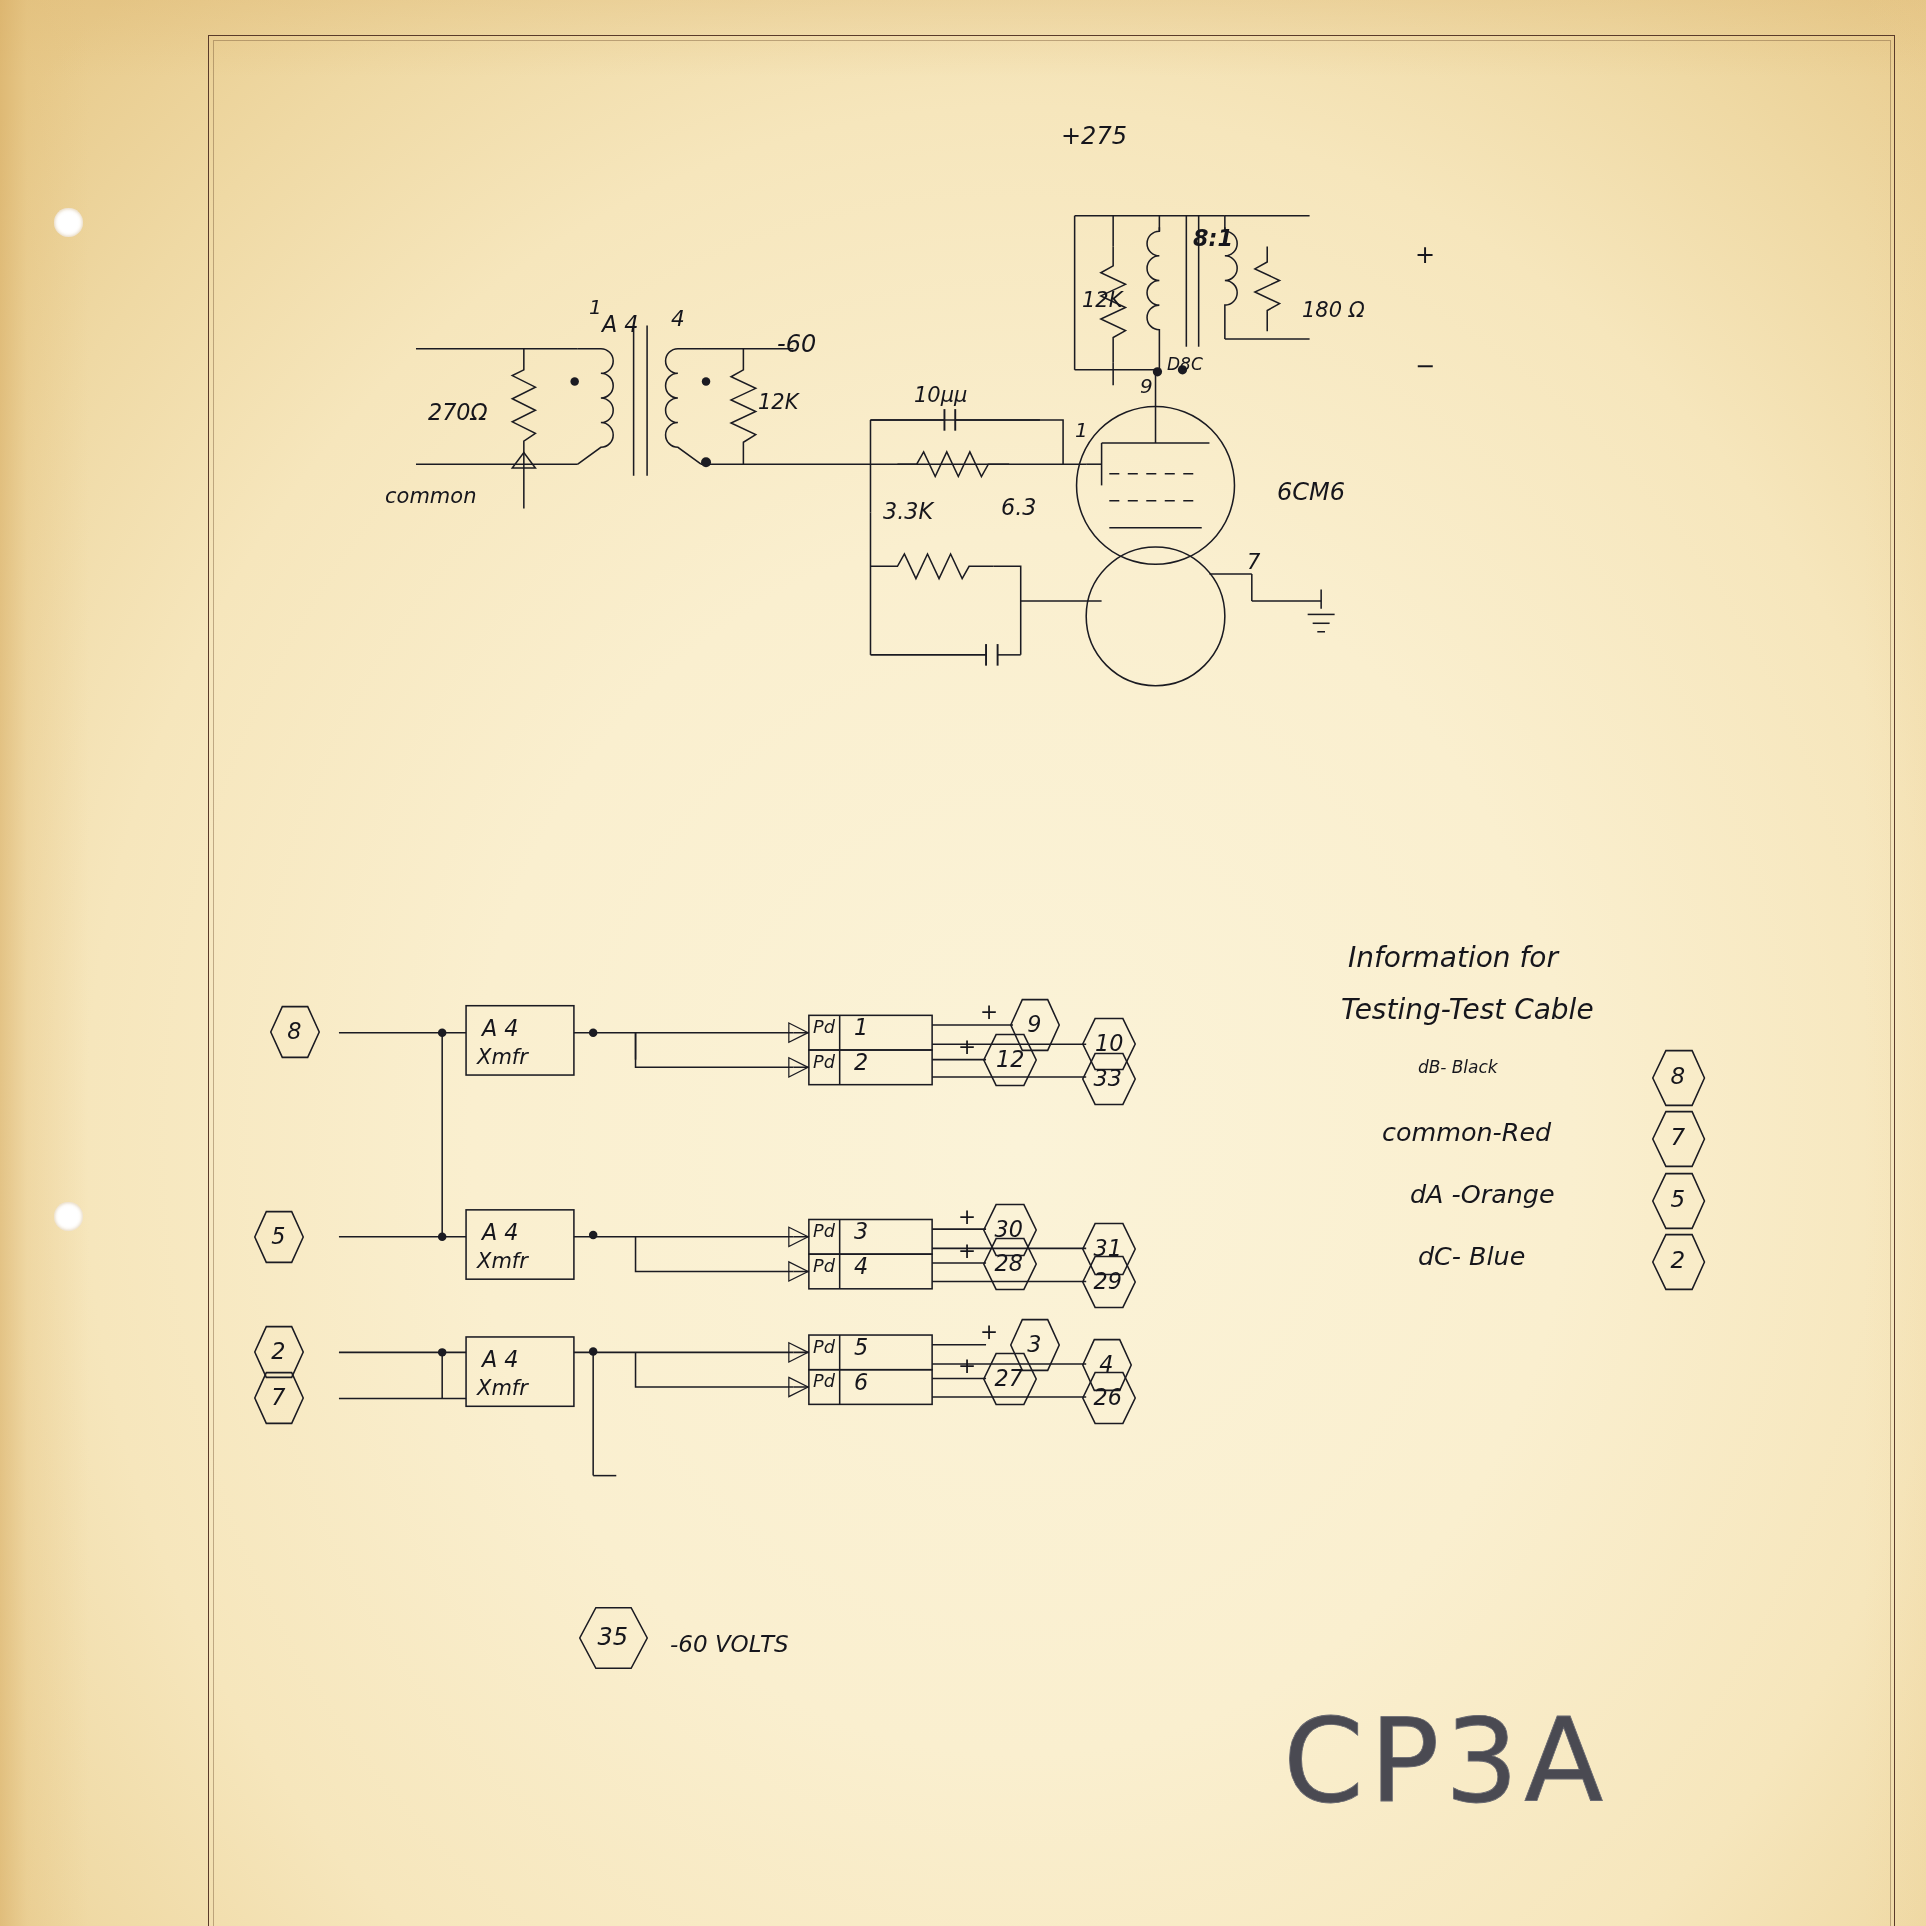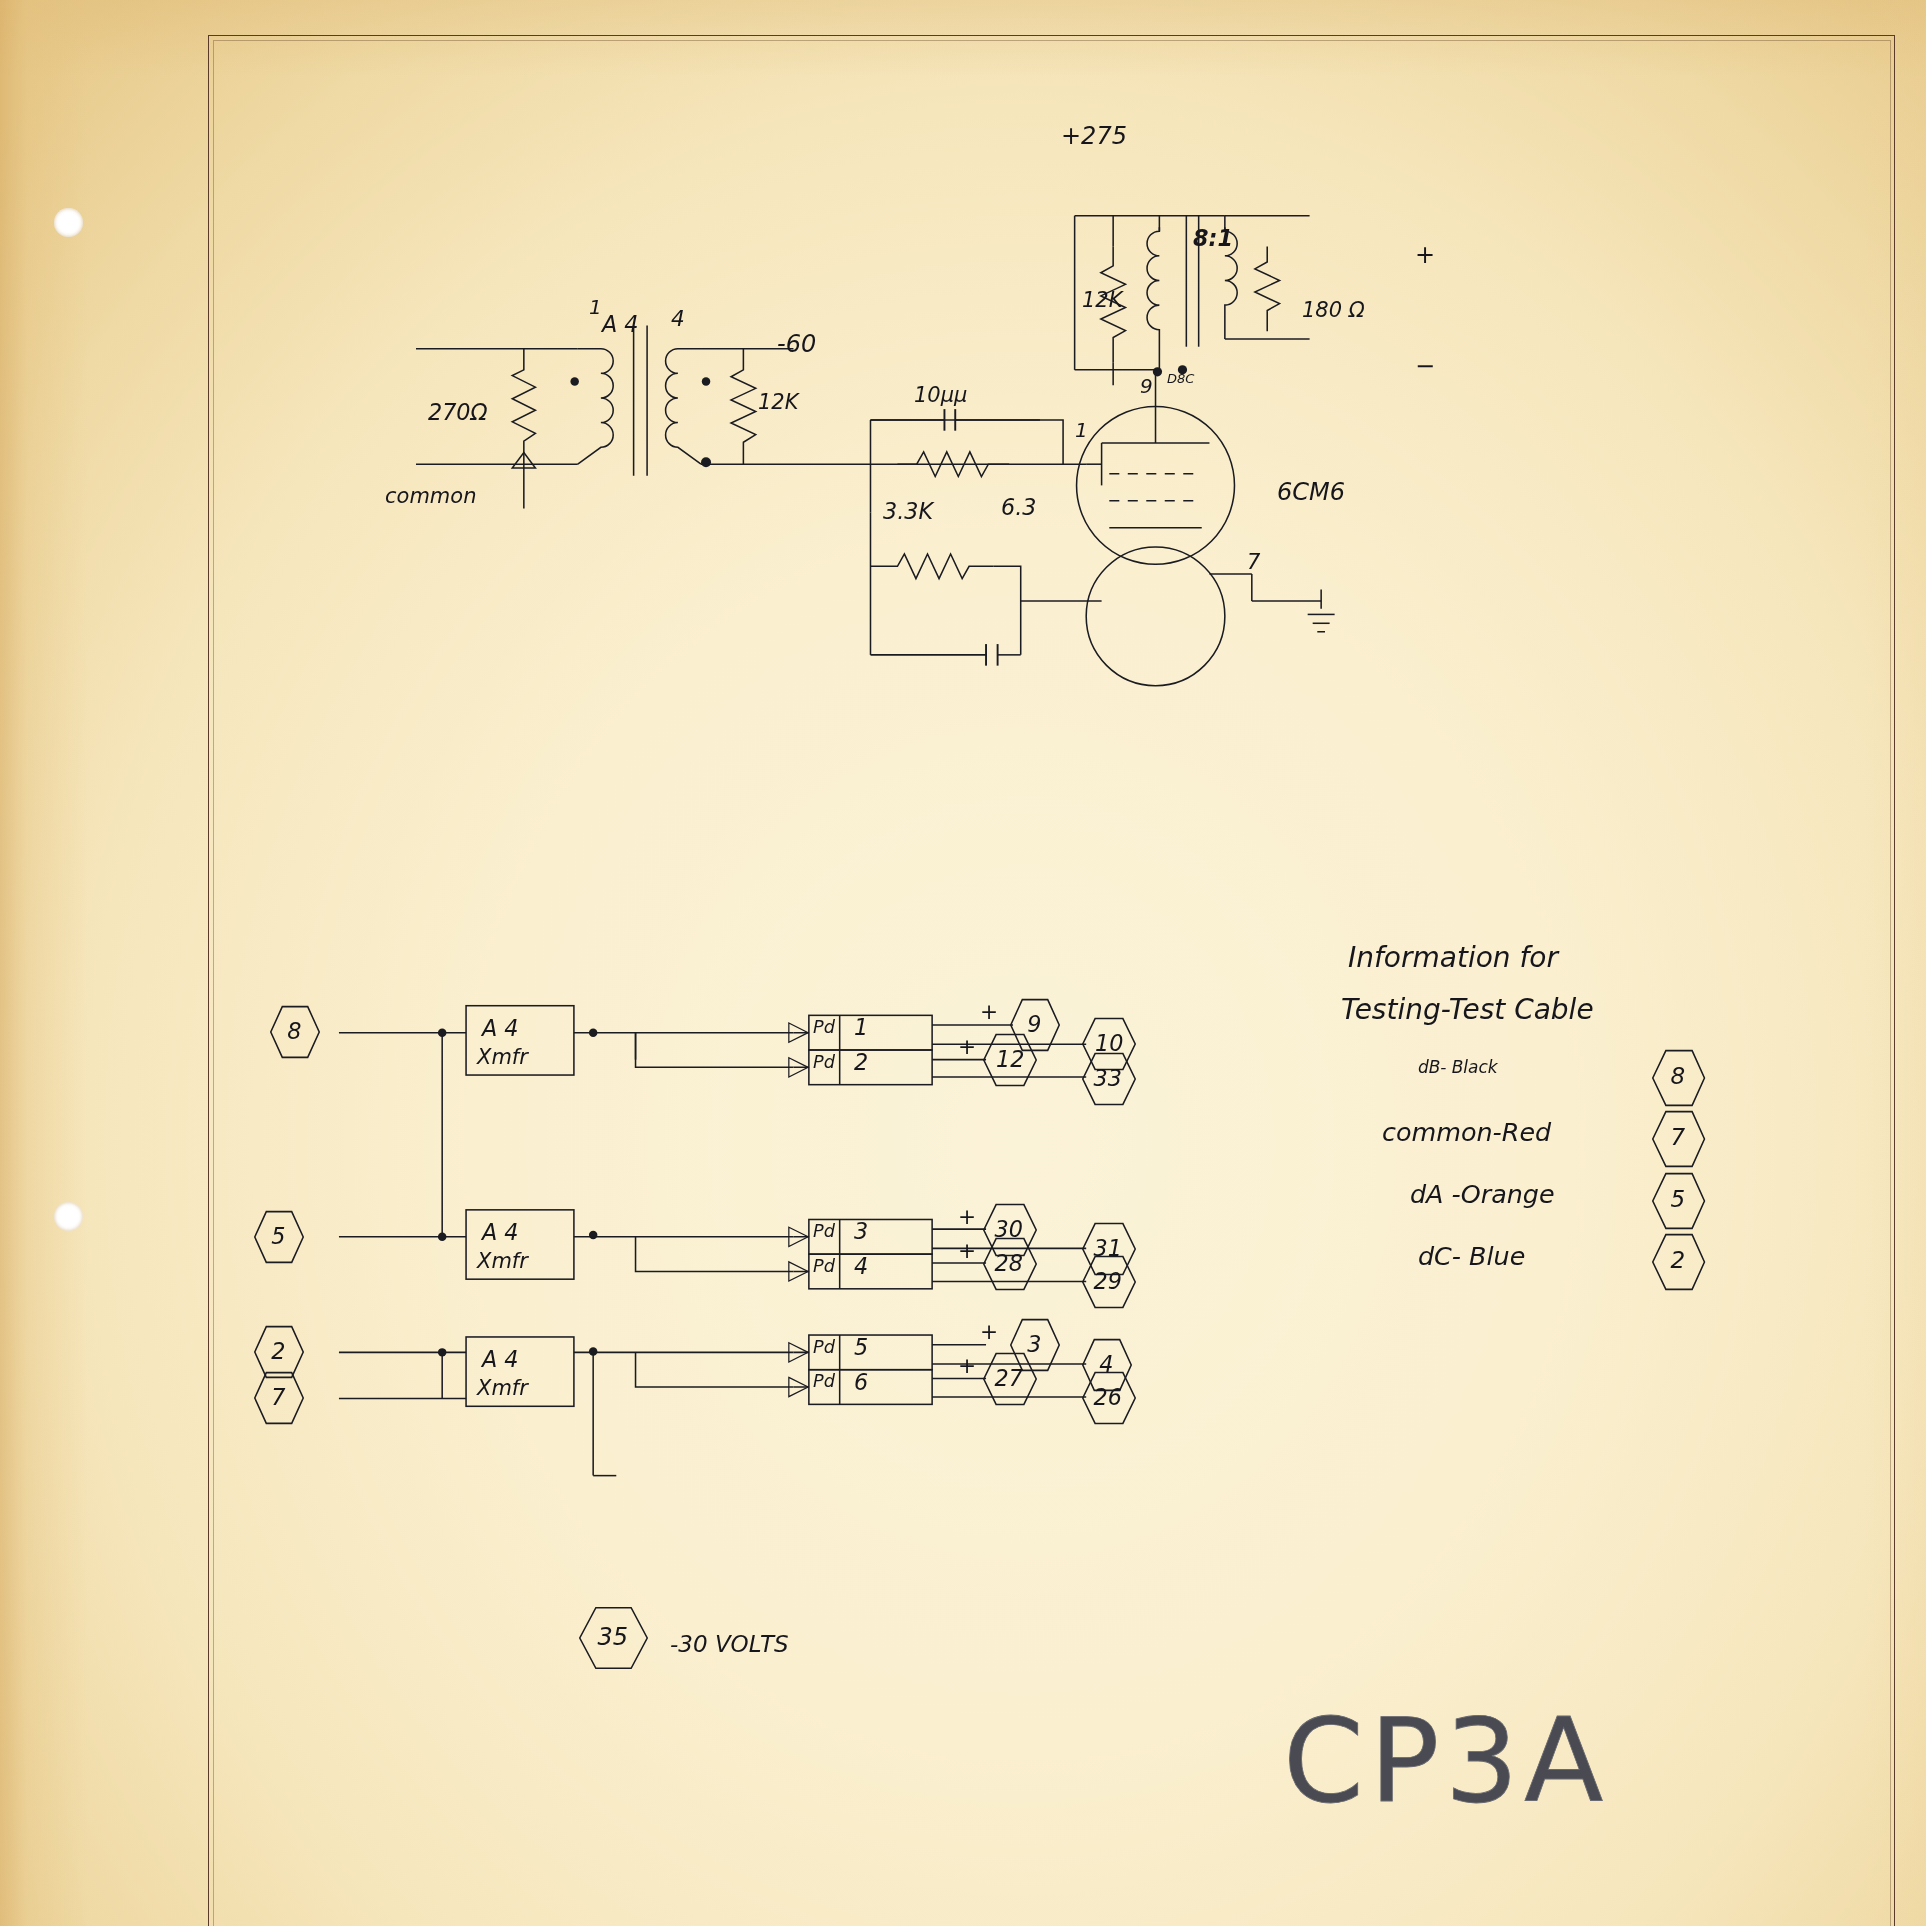--- a/index.html
+++ b/index.html
@@ -195,21 +195,21 @@
   <div class="ink hand" style="left:1061px; top:124px; font-size:24px;">+275</div>
   <div class="ink hand" style="left:1082px; top:290px; font-size:21px;">12K</div>
   <div class="ink hand" style="left:1193px; top:227px; font-size:22.3px; font-weight:bold;">8:1</div>
   <div class="ink hand" style="left:1302px; top:300px; font-size:21px;font-style:italic;">180 Ω</div>
   <div class="ink hand" style="left:1415px; top:243px; font-size:24px;">+</div>
   <div class="ink hand" style="left:1415px; top:354px; font-size:24px;">−</div>
   <div class="ink hand" style="left:1277px; top:480px; font-size:24px;">6CM6</div>
   <div class="ink hand" style="left:1140px; top:376px; font-size:20px;">9</div>
   <div class="ink hand" style="left:1075px; top:420px; font-size:20px;">1</div>
   <div class="ink hand" style="left:1247px; top:552px; font-size:21px;">7</div>
-  <div class="ink hand" style="left:1167px; top:372px; font-size:13px;">D8C</div>
+  <div class="ink hand" style="left:1167px; top:356px; font-size:17px;">D8C</div>
   <div class="ink hand" style="left:428px; top:401px; font-size:22.3px;">270Ω</div>
   <div class="ink hand" style="left:589px; top:297px; font-size:20px;">1</div>
   <div class="ink hand" style="left:602px; top:313px; font-size:22.3px;">A 4</div>
   <div class="ink hand" style="left:671px; top:308px; font-size:21.6px;">4</div>
   <div class="ink hand" style="left:777px; top:332px; font-size:24px;">-60</div>
   <div class="ink hand" style="left:758px; top:392px; font-size:21px;">12K</div>
   <div class="ink hand" style="left:914px; top:385px; font-size:21px;">10μμ</div>
   <div class="ink hand" style="left:883px; top:500px; font-size:22.3px;">3.3K</div>
   <div class="ink hand" style="left:1001px; top:496px; font-size:22.3px;">6.3</div>
   <div class="ink hand" style="left:385px; top:486px; font-size:21px;">common</div>
@@ -404,21 +404,21 @@
       </svg>
     <div class="ink hand" style="left:11.6px; top:14.6px; font-size:22.3px;">26</div>
   </div>
 
   <div style="position:absolute; left:579px; top:1606px; width:69px; height:64px;">
     <svg style="left:0;top:0;width:69px;height:64px;" viewBox="0 0 180 166" width="69" height="64">
         <polygon class="st" points="44,4 136,4 178,83 136,162 44,162 2,83"></polygon>
       </svg>
     <div class="ink hand" style="left:18.5px; top:18.5px; font-size:24px;">35</div>
   </div>
-  <div class="ink hand" style="left:670px; top:1633px; font-size:23px;">-30 VOLTS</div>
+  <div class="ink hand" style="left:670px; top:1633px; font-size:23px;">-60 VOLTS</div>
 
   <div class="ink hand" style="left:1348px; top:944px; font-size:28px;">Information for</div>
   <div class="ink hand" style="left:1341px; top:996px; font-size:28px;">Testing-Test Cable</div>
 
   <div class="ink hand" style="left:1418px; top:1059px; font-size:17px;text-align:center;">dB- Black</div>
   <div style="position:absolute; left:1652px; top:1049px; width:54px; height:58px;">
     <svg style="left:0;top:0;width:54px;height:58px;" viewBox="0 0 140 150" width="54" height="58">
         <polygon class="st" points="36,4 104,4 136,75 104,146 36,146 2,75"></polygon>
       </svg>
     <div class="ink hand" style="left:18.5px; top:16px; font-size:23px;">8</div>

